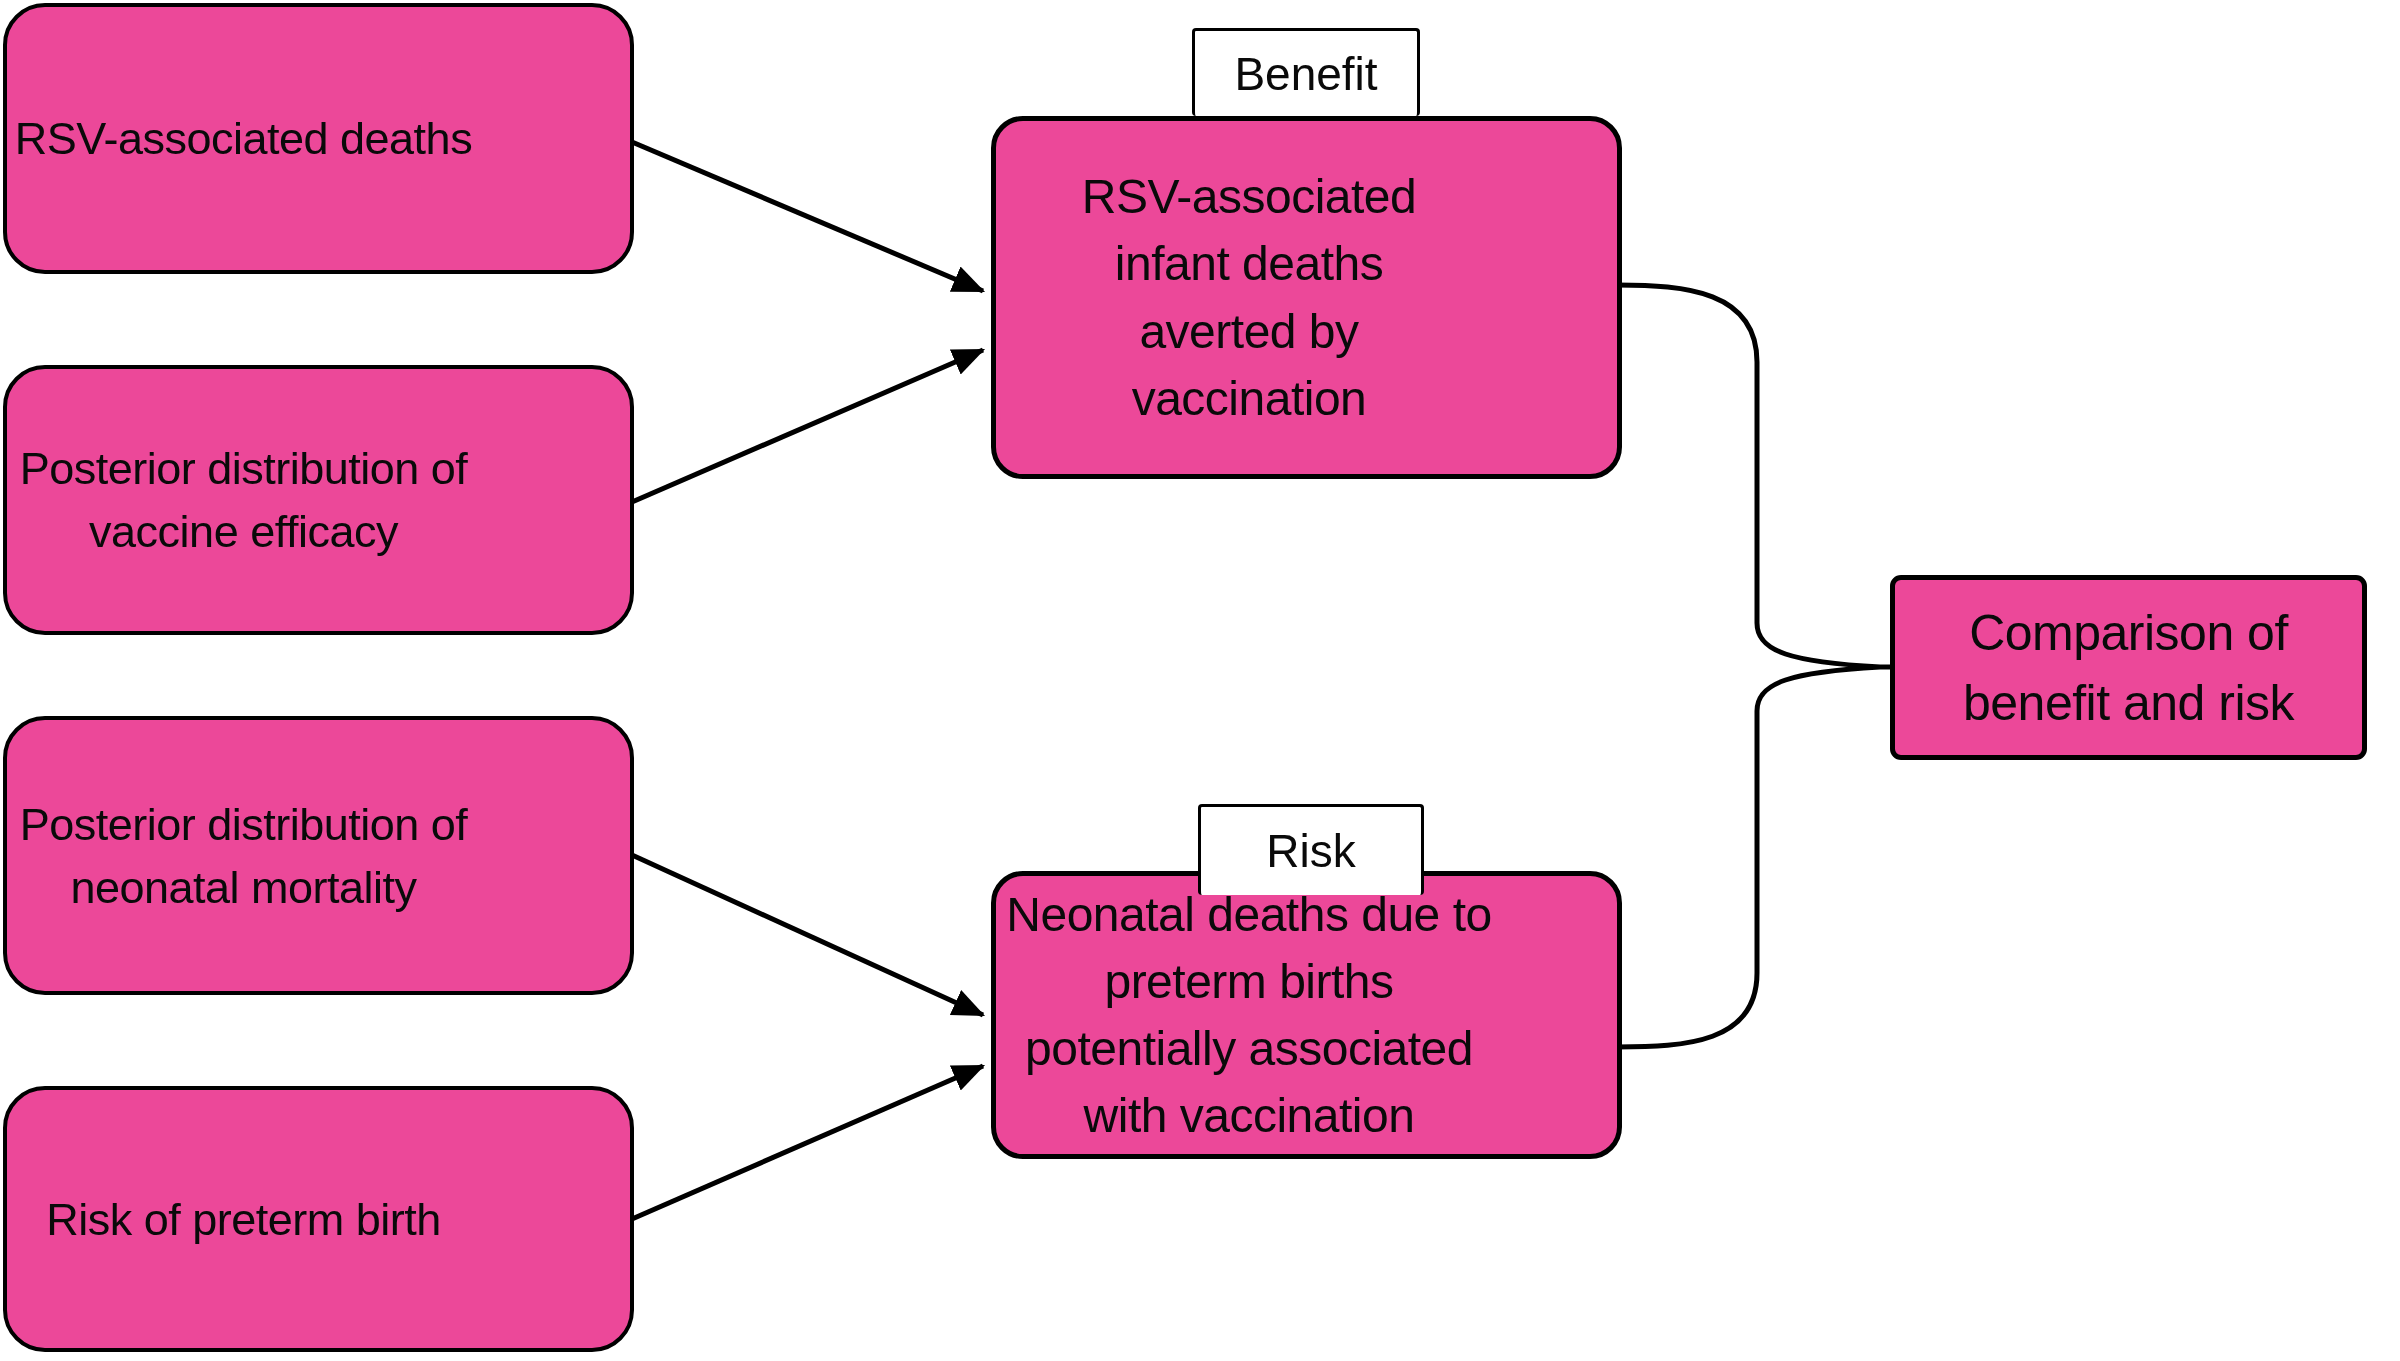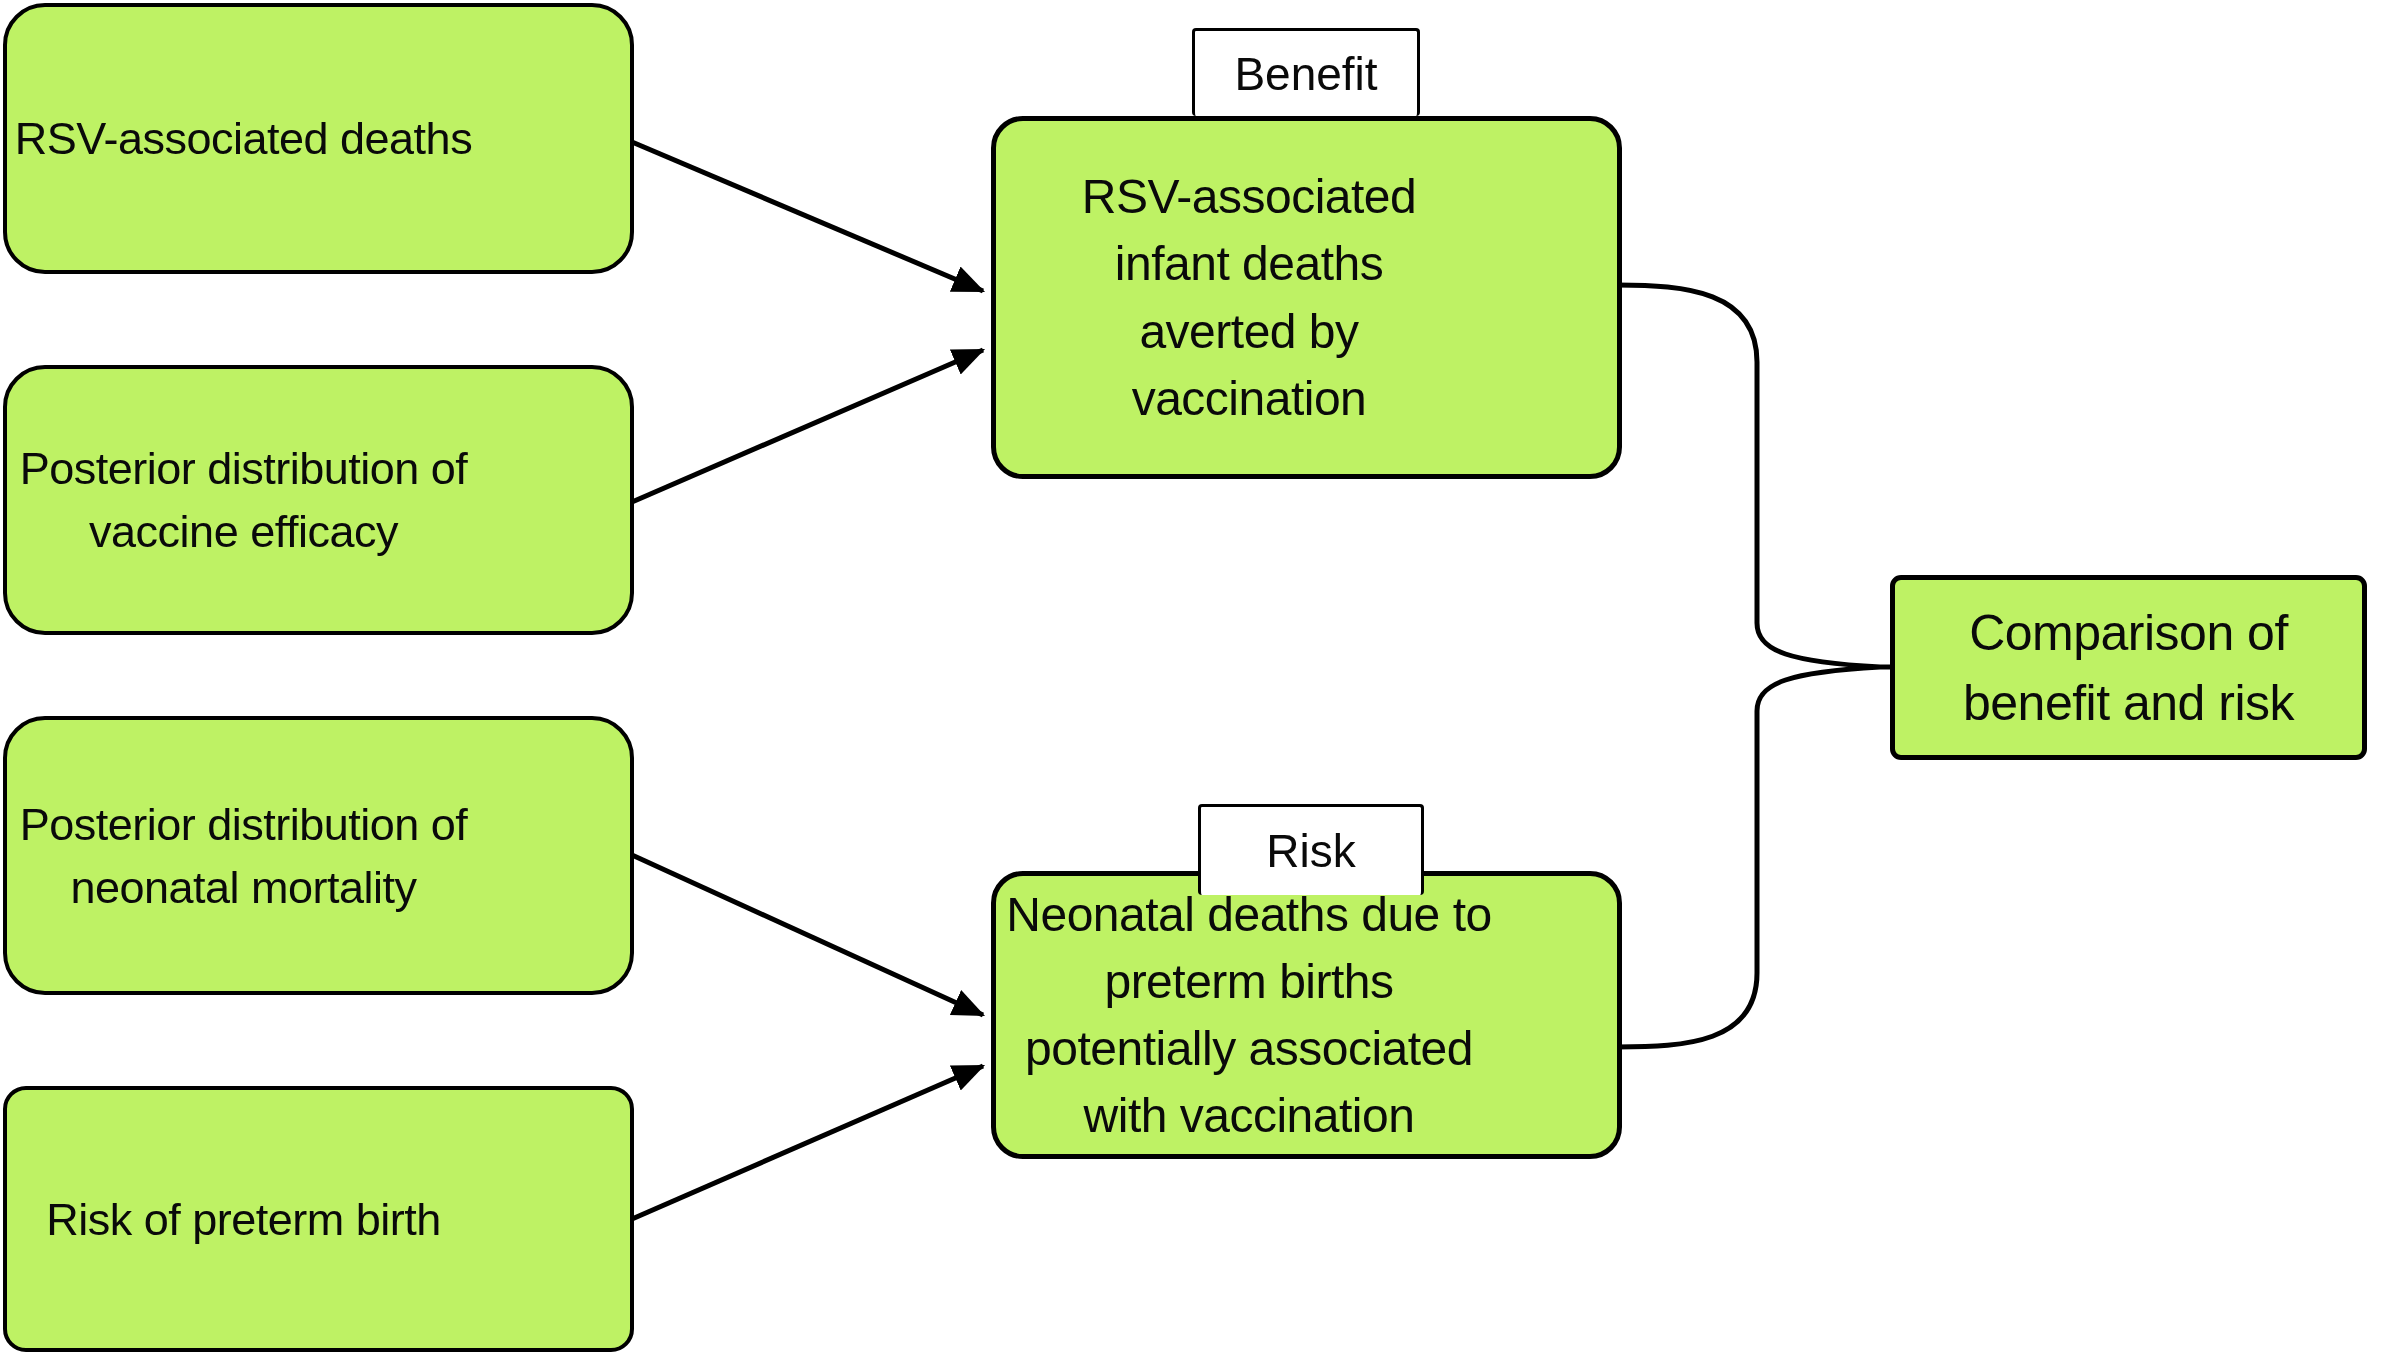--- a/index.html
+++ b/index.html
@@ -12,21 +12,21 @@
     width: 2400px;
     height: 1361px;
     background: #ffffff;
     font-family: "Liberation Sans", sans-serif;
     color: #0a0a0a;
     overflow: hidden;
   }
   .node {
     position: absolute;
     box-sizing: border-box;
-    background: #bef264;
+    background: #ec4899;
     border: 4px solid #000000;
     border-radius: 42px;
     display: flex;
     align-items: center;
     justify-content: center;
     z-index: 1;
   }
   .node .txt {
     white-space: pre-line;
     text-align: center;
@@ -36,21 +36,21 @@
   
   .src {
     left: 3px;
     width: 631px;
     padding-right: 150px;
     font-size: 45px;
   }
   #box-rsv-deaths        { top: 3px;    height: 271px; }
   #box-vaccine-efficacy  { top: 365px;  height: 270px; }
   #box-neonatal-mortality{ top: 716px;  height: 279px; }
-  #box-preterm-risk      { top: 1086px; height: 266px; border-radius: 23px; }
+  #box-preterm-risk      { top: 1086px; height: 266px; }
 
   
   .mid {
     left: 991px;
     width: 631px;
     border-width: 5px;
     border-radius: 32px;
     padding-right: 115px;
     font-size: 48px;
   }

